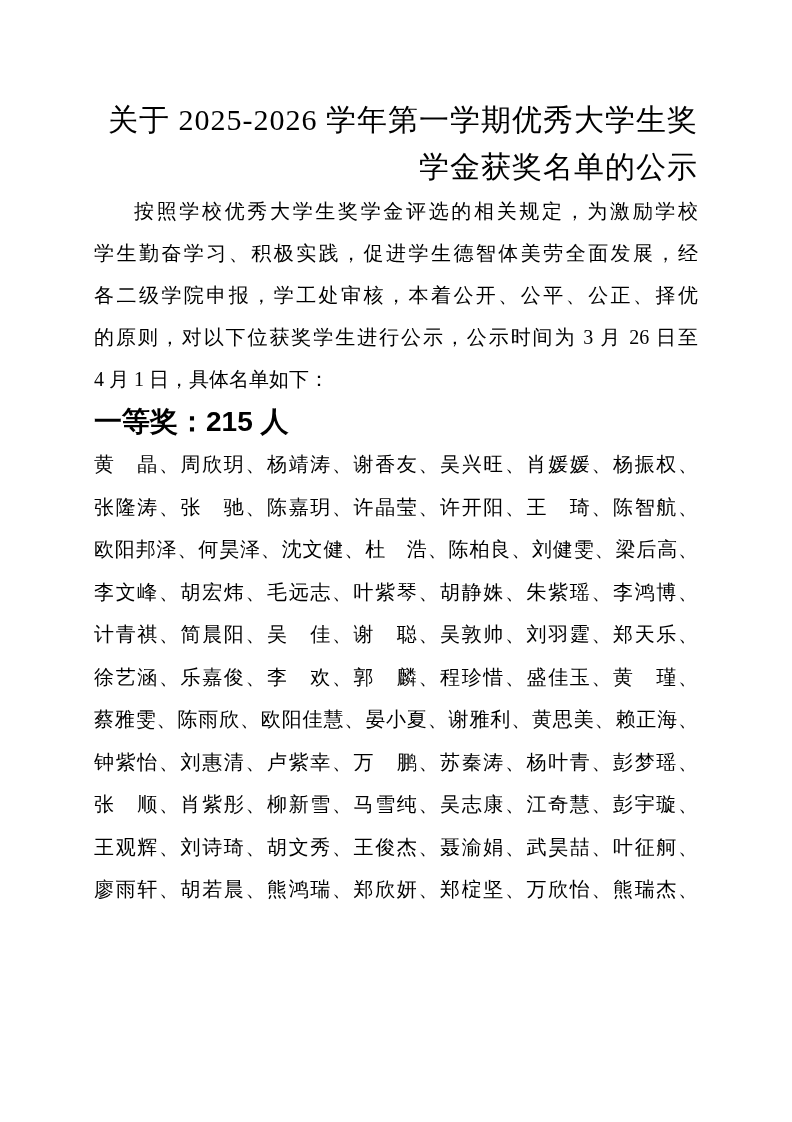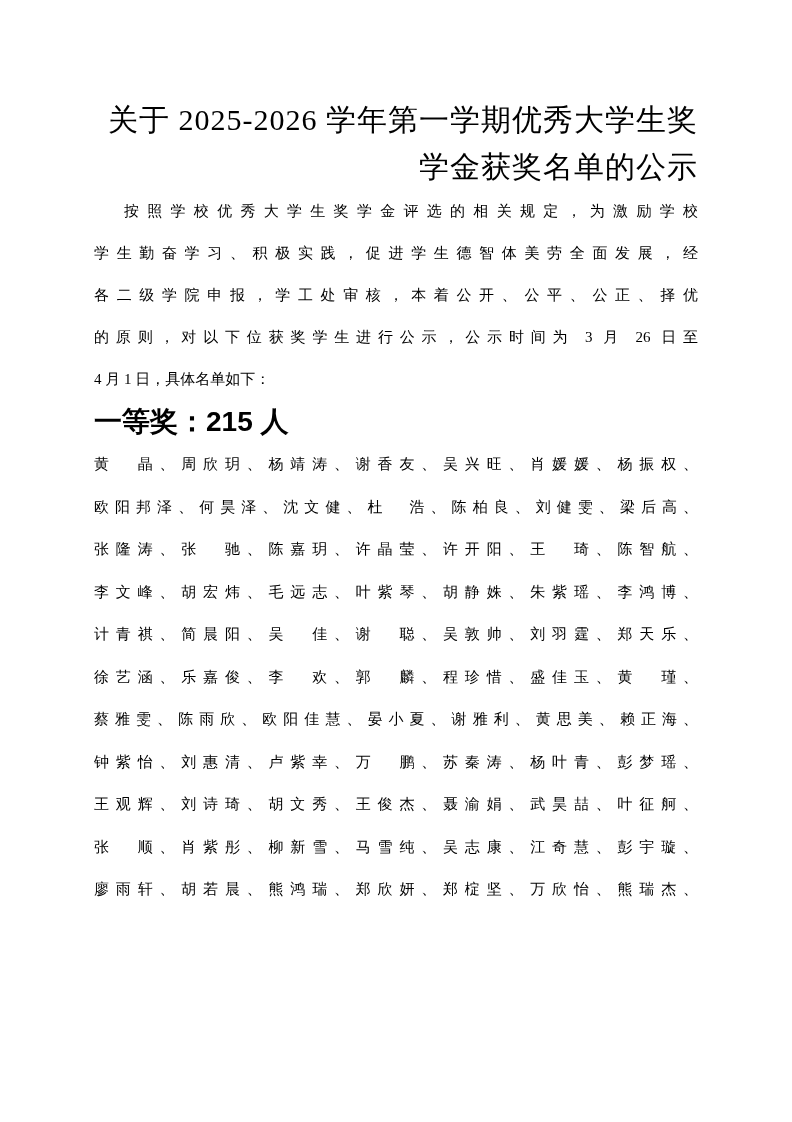--- a/index.html
+++ b/index.html
@@ -16,21 +16,21 @@
   }
   .title {
     font-size: 30px;
     line-height: 47px;
     text-align: right;
     font-weight: 500;
     letter-spacing: 1px;
   }
   .intro { margin-top: 0; }
   .txt-line {
-    font-size: 15px;
+    font-size: 20px;
     line-height: 42px;
     text-align: justify;
     text-align-last: justify;
     text-justify: inter-character;
     white-space: nowrap;
   }
   .txt-line.last-left {
     text-align-last: left;
     white-space: normal;
     font-family: Liberation Serif, serif;
@@ -59,25 +59,25 @@
     <div class="txt-line">学生勤奋学习、积极实践，促进学生德智体美劳全面发展，经</div>
     <div class="txt-line">各二级学院申报，学工处审核，本着公开、公平、公正、择优</div>
     <div class="txt-line">的原则，对以下位获奖学生进行公示，公示时间为 3 月 26 日至</div>
     <div class="txt-line last-left">4 月 1 日，具体名单如下：</div>
   </div>
 
   <div class="heading">一等奖：215 人</div>
 
   <div class="names">
     <div class="txt-line">黄　晶、周欣玥、杨靖涛、谢香友、吴兴旺、肖媛媛、杨振权、</div>
+    <div class="txt-line">张隆涛、张　驰、陈嘉玥、许晶莹、许开阳、王　琦、陈智航、</div>
     <div class="txt-line">欧阳邦泽、何昊泽、沈文健、杜　浩、陈柏良、刘健雯、梁后高、</div>
-    <div class="txt-line">张隆涛、张　驰、陈嘉玥、许晶莹、许开阳、王　琦、陈智航、</div>
     <div class="txt-line">李文峰、胡宏炜、毛远志、叶紫琴、胡静姝、朱紫瑶、李鸿博、</div>
     <div class="txt-line">计青祺、简晨阳、吴　佳、谢　聪、吴敦帅、刘羽霆、郑天乐、</div>
     <div class="txt-line">徐艺涵、乐嘉俊、李　欢、郭　麟、程珍惜、盛佳玉、黄　瑾、</div>
     <div class="txt-line">蔡雅雯、陈雨欣、欧阳佳慧、晏小夏、谢雅利、黄思美、赖正海、</div>
     <div class="txt-line">钟紫怡、刘惠清、卢紫幸、万　鹏、苏秦涛、杨叶青、彭梦瑶、</div>
+    <div class="txt-line">张　顺、肖紫彤、柳新雪、马雪纯、吴志康、江奇慧、彭宇璇、</div>
     <div class="txt-line">王观辉、刘诗琦、胡文秀、王俊杰、聂渝娟、武昊喆、叶征舸、</div>
-    <div class="txt-line">张　顺、肖紫彤、柳新雪、马雪纯、吴志康、江奇慧、彭宇璇、</div>
     <div class="txt-line">廖雨轩、胡若晨、熊鸿瑞、郑欣妍、郑椗坚、万欣怡、熊瑞杰、</div>
   </div>
 
 </div>
 
 </body></html>

